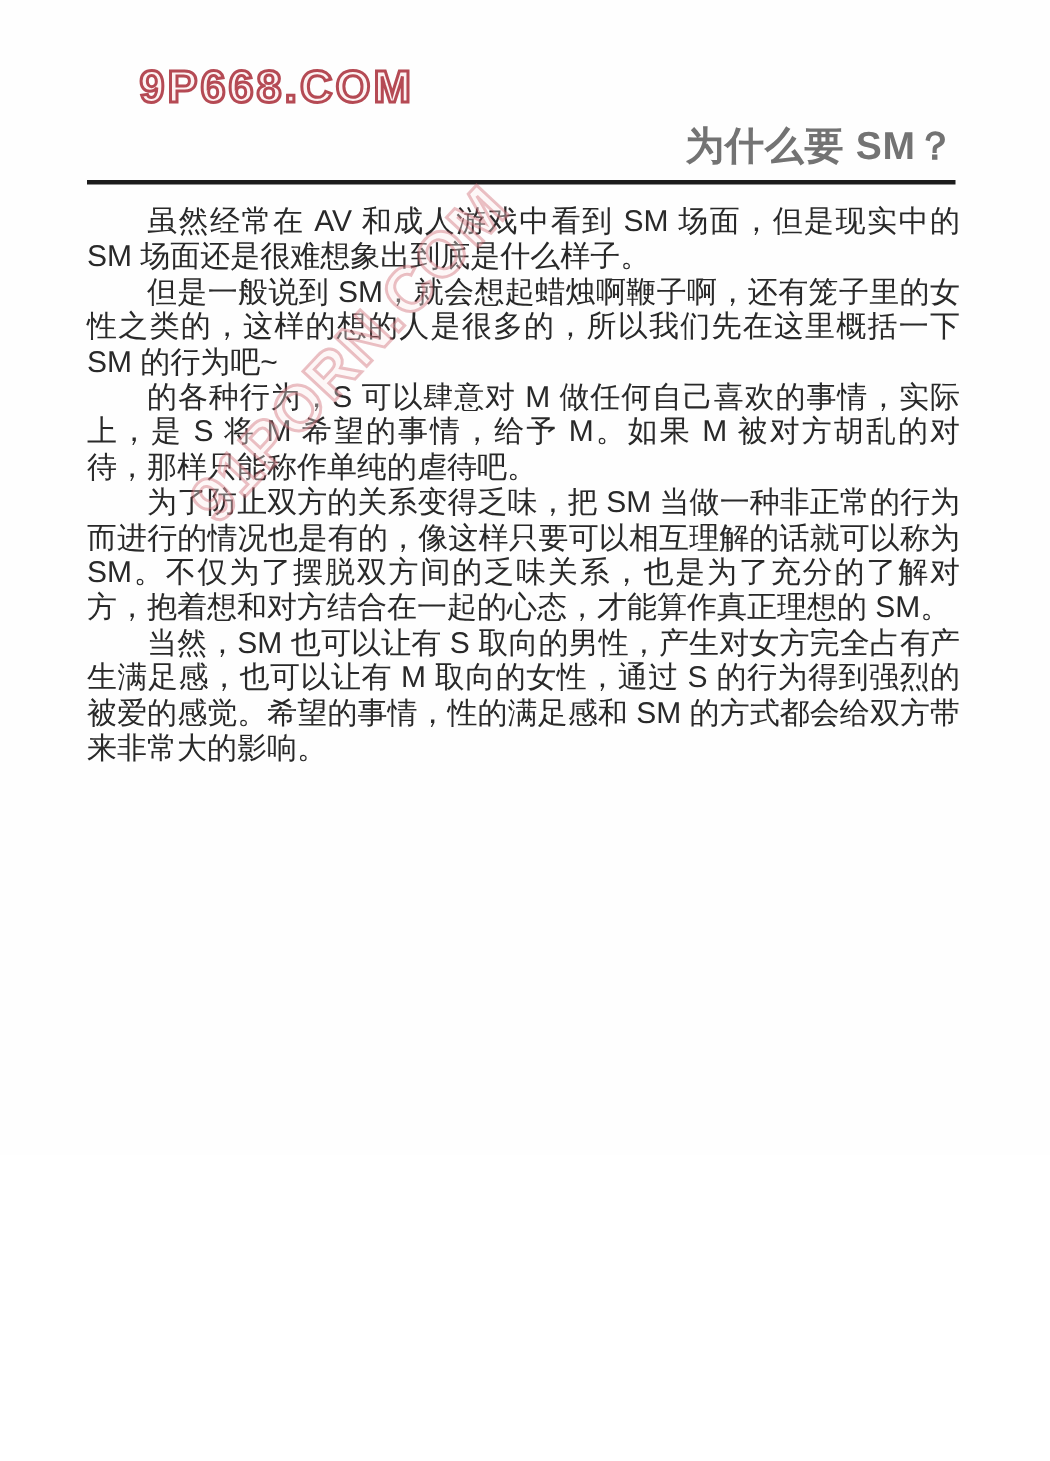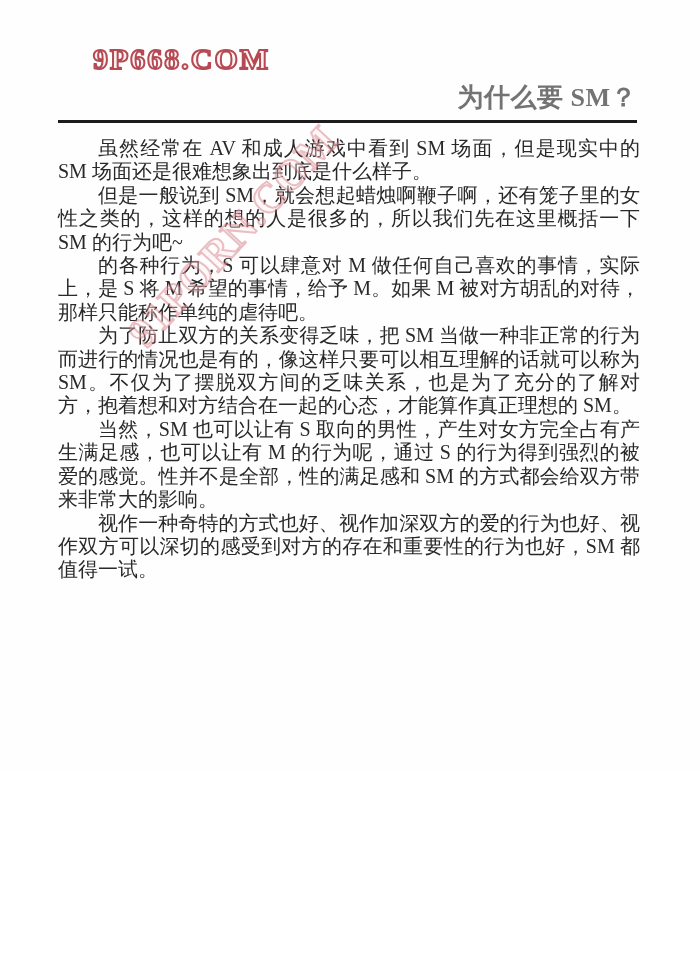--- a/index.html
+++ b/index.html
@@ -6,21 +6,21 @@
     margin: 0;
     padding: 0;
     background: #ffffff;
   }
   .page {
     position: relative;
     width: 700px;
     height: 770px;
     background: #fefefe;
     overflow: hidden;
-    font-family: Liberation Serif, serif;
+    font-family: Liberation Sans, sans-serif;
   }
   .corner-logo {
     position: absolute;
     left: 93px;
     top: 42px;
     font-size: 30px;
     font-weight: bold;
     letter-spacing: 2px;
     color: #fdf3f3;
     -webkit-text-stroke: 2px #b54a54;
@@ -98,19 +98,18 @@
 
   <div class="title">为什么要 SM？</div>
 
   <div class="title-rule"></div>
 
   <div class="content">
     <p>虽然经常在 AV 和成人游戏中看到 SM 场面，但是现实中的 SM 场面还是很难想象出到底是什么样子。</p>
     <p>但是一般说到 SM，就会想起蜡烛啊鞭子啊，还有笼子里的女性之类的，这样的想的人是很多的，所以我们先在这里概括一下 SM 的行为吧~</p>
     <p>的各种行为，S 可以肆意对 M 做任何自己喜欢的事情，实际上，是 S 将 M 希望的事情，给予 M。如果 M 被对方胡乱的对待，那样只能称作单纯的虐待吧。</p>
     <p>为了防止双方的关系变得乏味，把 SM 当做一种非正常的行为而进行的情况也是有的，像这样只要可以相互理解的话就可以称为 SM。不仅为了摆脱双方间的乏味关系，也是为了充分的了解对方，抱着想和对方结合在一起的心态，才能算作真正理想的 SM。</p>
-    <p>当然，SM 也可以让有 S 取向的男性，产生对女方完全占有产生满足感，也可以让有 M 的行为呢，通过 S 的行为得到强烈的被爱的感觉。性并不是全部，性的满足感和 SM 的方式都会给双方带来非常大的影响。</p>
-    <p>视作一种奇特的方式也好、视作加深双方的爱的行为也好、视作双方可以深切的感受到对方的存在和重要性的行为也好，SM 都值得一试。</p>
+    <p>当然，SM 也可以让有 S 取向的男性，产生对女方完全占有产生满足感，也可以让有 M 取向的女性，通过 S 的行为得到强烈的被爱的感觉。希望的事情，性的满足感和 SM 的方式都会给双方带来非常大的影响。</p>
   </div>
 
   <div class="page-number">5</div>
 
 </div>
 
 </body></html>

